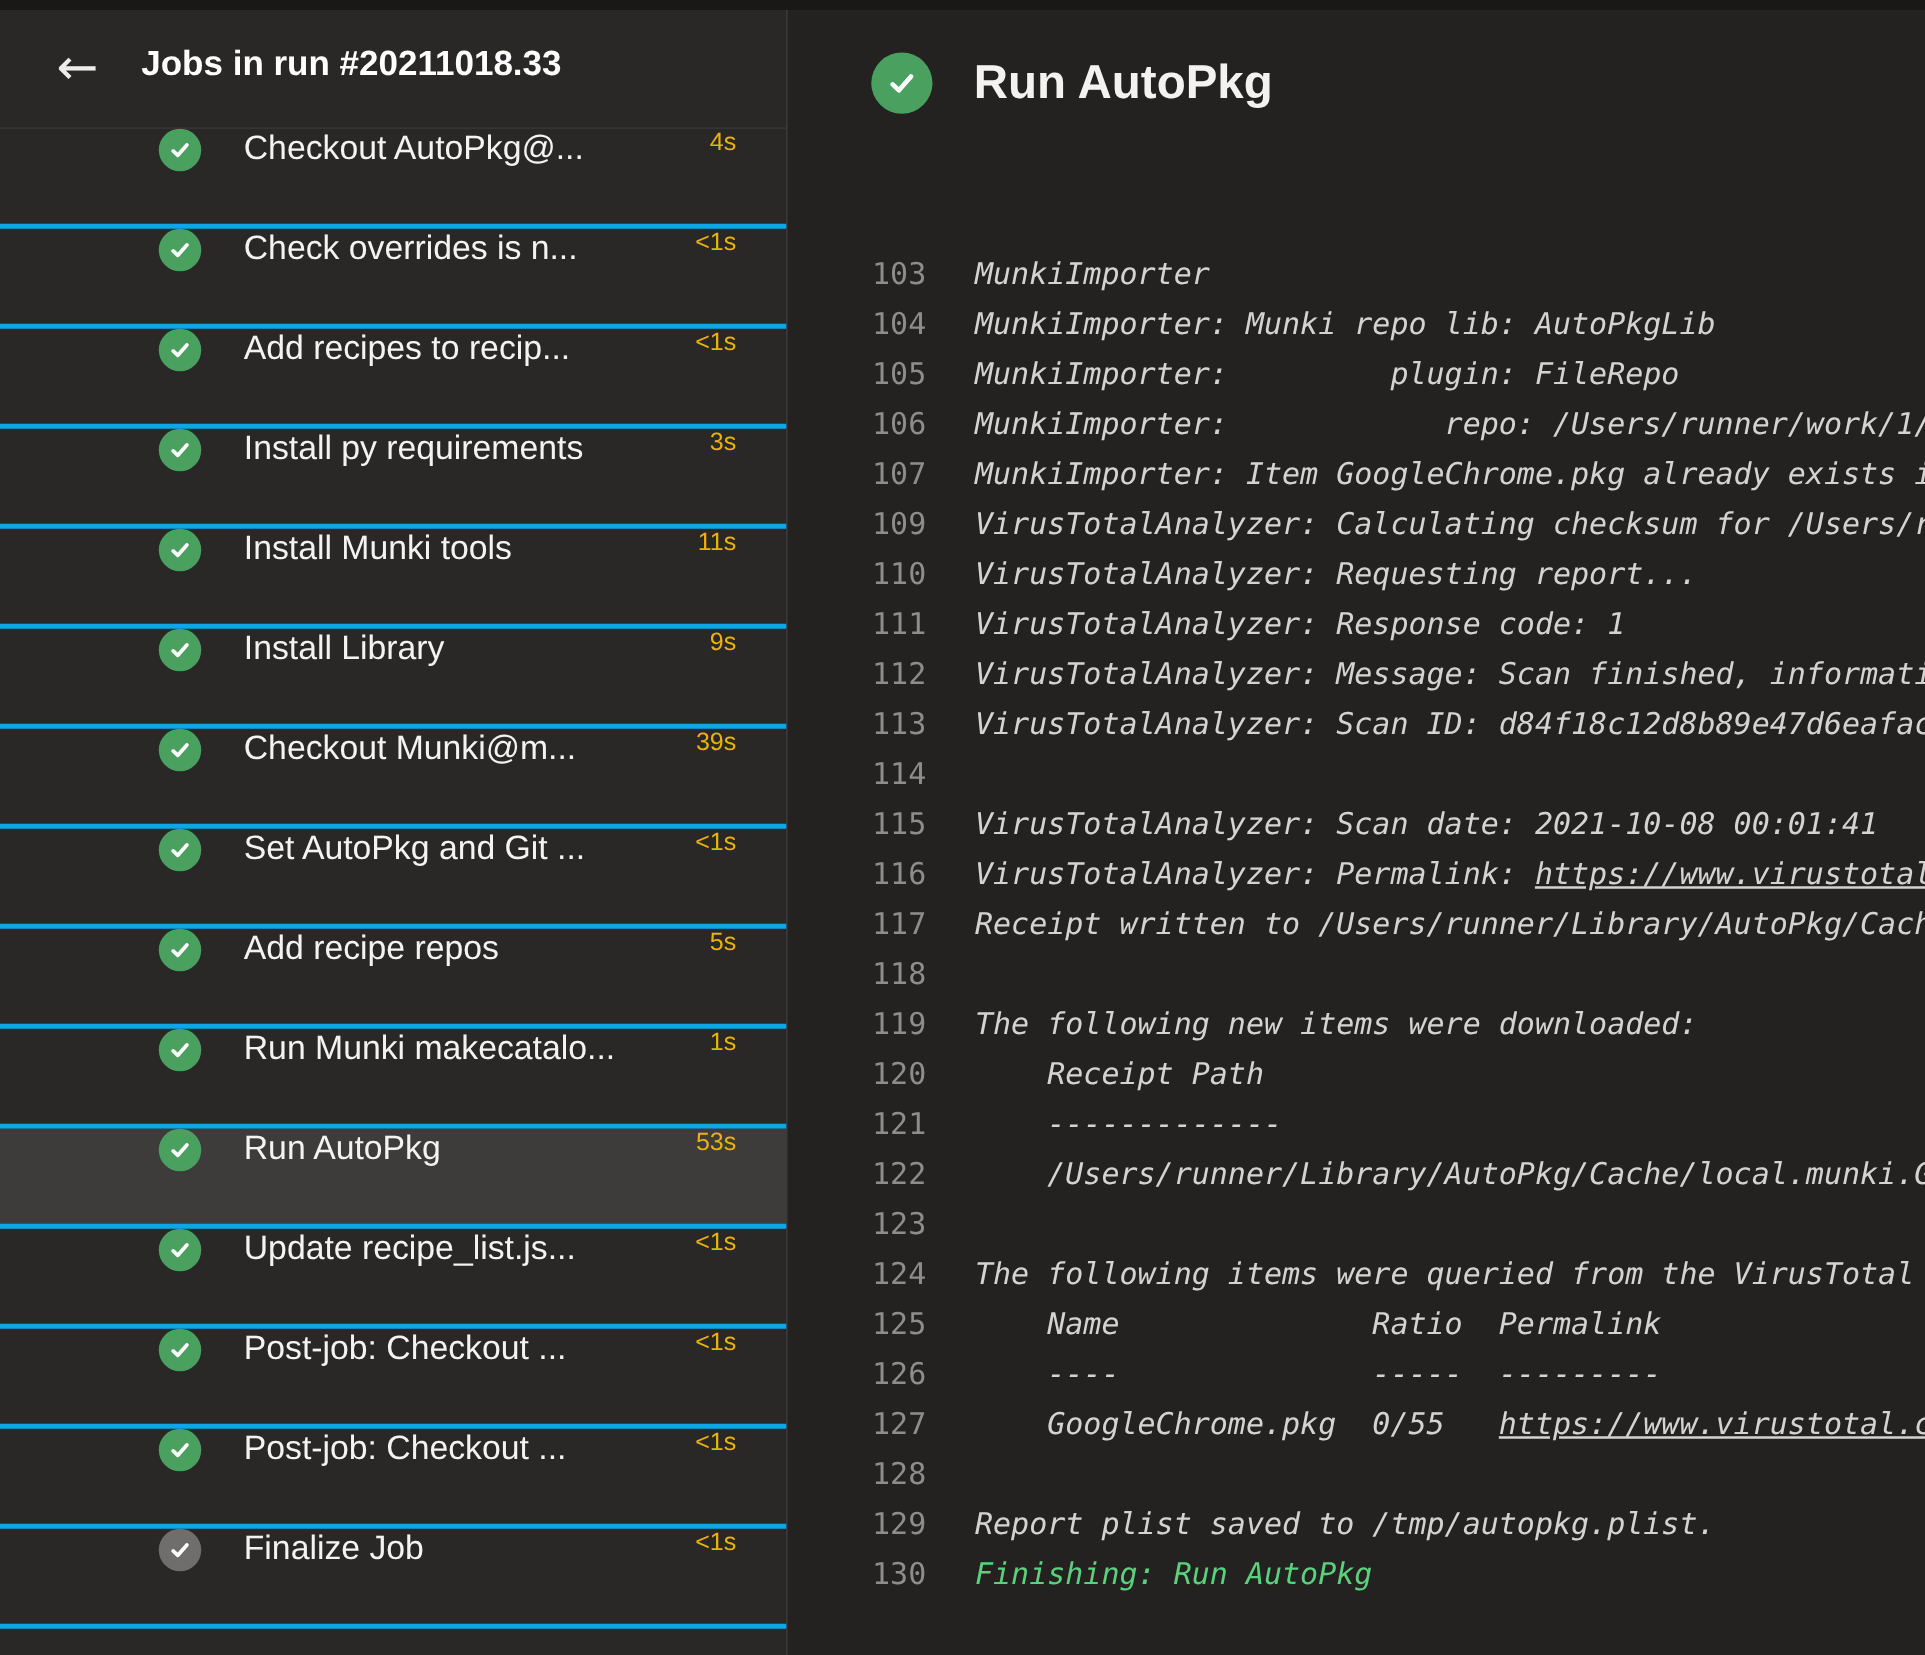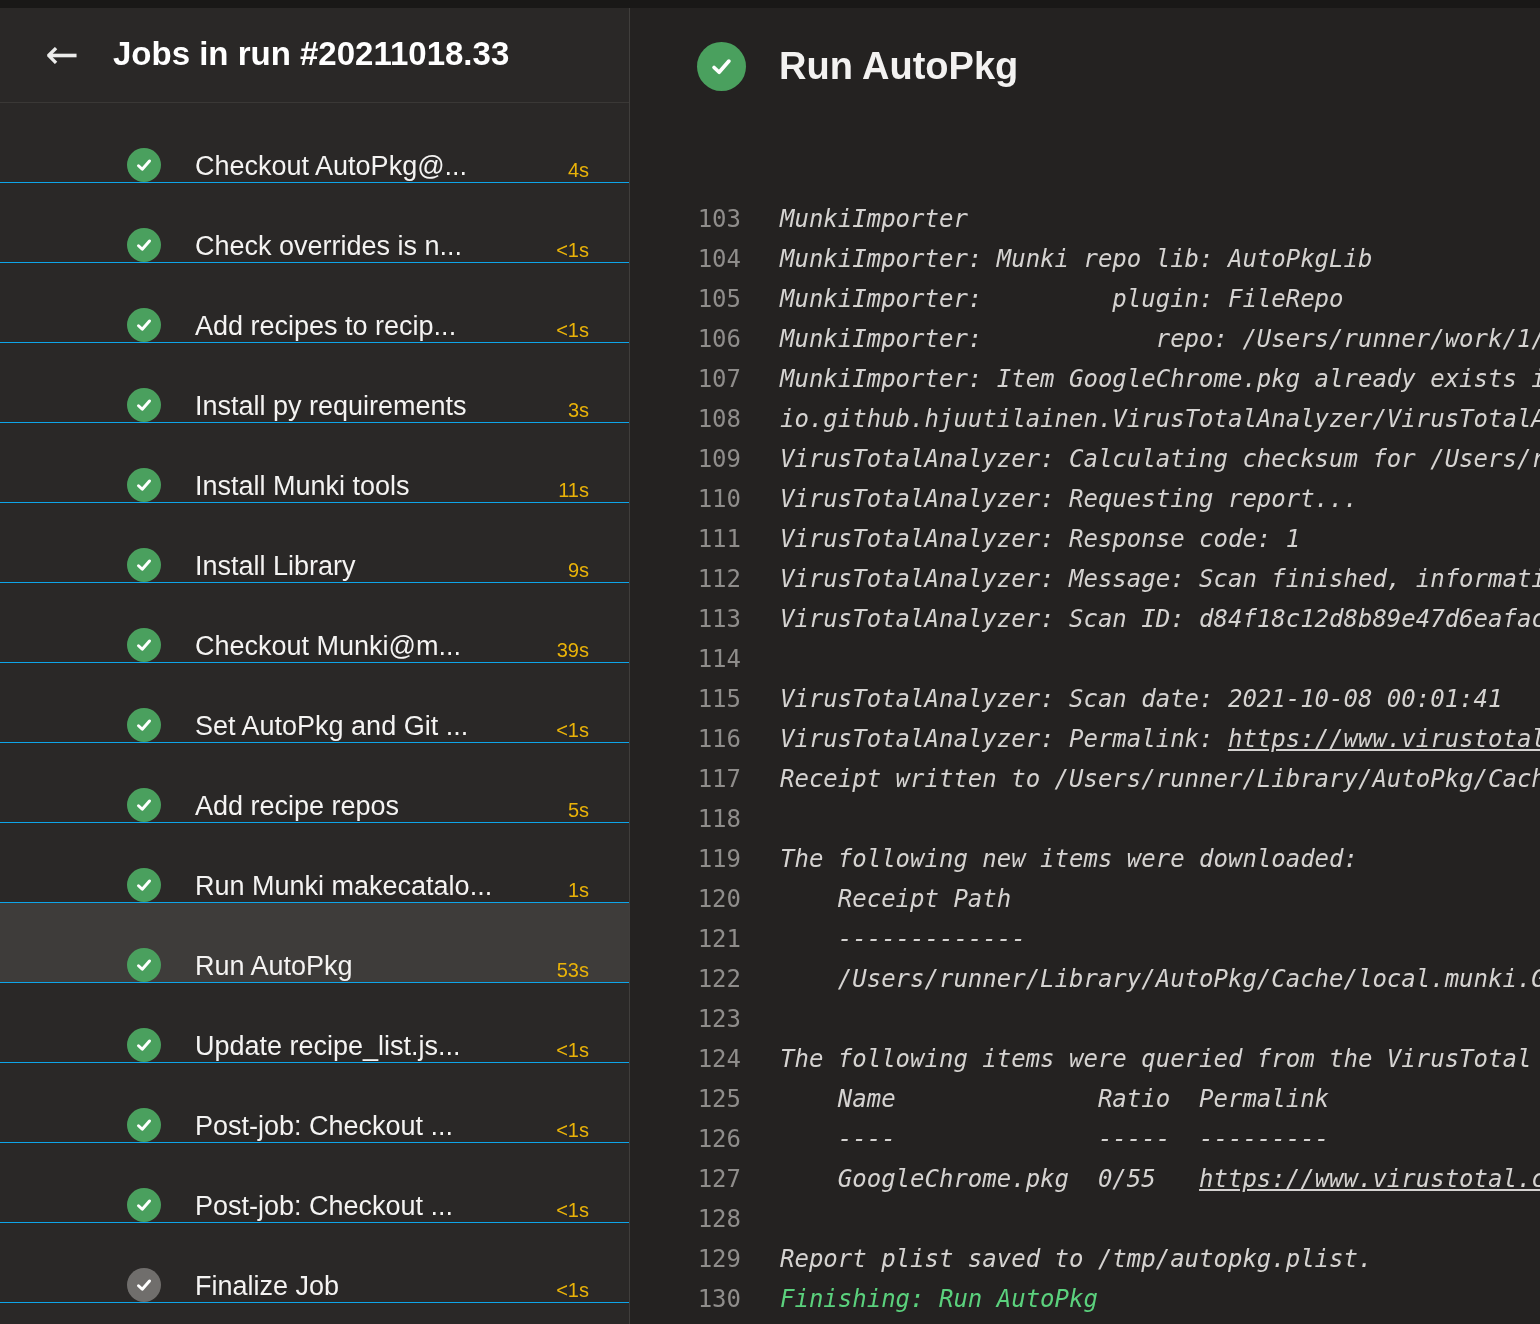--- a/index.html
+++ b/index.html
@@ -8,24 +8,24 @@
 
   .top-strip { position:absolute; left:0; top:0; width:1540px; height:8px; background:#191817; }
 
   
   .sidebar { position:absolute; left:0; top:8px; width:630px; height:1316px;
              background:#2a2827; border-right:1px solid #403e3c; }
   .sidebar-header { position:relative; height:95px; border-bottom:1px solid #3a3836; }
   .back-btn { position:absolute; left:38px; top:22px; width:48px; height:48px;
               color:#ececeb; font-family:"DejaVu Sans", sans-serif; font-size:40px;
               line-height:48px; text-align:center; cursor:pointer; }
-  .sidebar-title { position:absolute; left:113px; top:27px; font-size:33px; font-weight:700;
+  .sidebar-title { position:absolute; left:113px; top:27px; font-size:28px; font-weight:700;
                    color:#ffffff; white-space:nowrap; }
 
-  .job-row { height:80px; border-bottom:1px solid #0ea5e9; display:flex; align-items:flex-end; cursor:pointer; }
+  .job-row { height:80px; border-bottom:4px solid #0ea5e9; display:flex; align-items:flex-start; cursor:pointer; }
   .job-row.selected { background:#3e3c3a; }
   .status-circle { width:34px; height:34px; border-radius:50%; background:#4aa05e;
                    margin-left:127px; flex:none; display:flex; align-items:center; justify-content:center; }
   .status-circle.neutral { background:#706e6c; }
   .status-circle svg { width:20px; height:20px; }
   .job-label { margin-left:34px; font-size:27px; color:#f4f3f2; white-space:nowrap;
                overflow:hidden; flex:1; }
   .job-duration { margin-right:40px; font-size:20px; color:#eab308; flex:none; }
 
   
@@ -237,24 +237,20 @@
   <div class="log-line">
     <div class="log-num">106</div>
     <div class="log-text">MunkiImporter:            repo: /Users/runner/work/1/s</div>
   </div>
 
   <div class="log-line">
     <div class="log-num">107</div>
     <div class="log-text">MunkiImporter: Item GoogleChrome.pkg already exists i</div>
   </div>
 
-  <div class="log-line">
-    <div class="log-num">108</div>
-    <div class="log-text">io.github.hjuutilainen.VirusTotalAnalyzer/VirusTotalA</div>
-  </div>
 
   <div class="log-line">
     <div class="log-num">109</div>
     <div class="log-text">VirusTotalAnalyzer: Calculating checksum for /Users/r</div>
   </div>
 
   <div class="log-line">
     <div class="log-num">110</div>
     <div class="log-text">VirusTotalAnalyzer: Requesting report...</div>
   </div>

